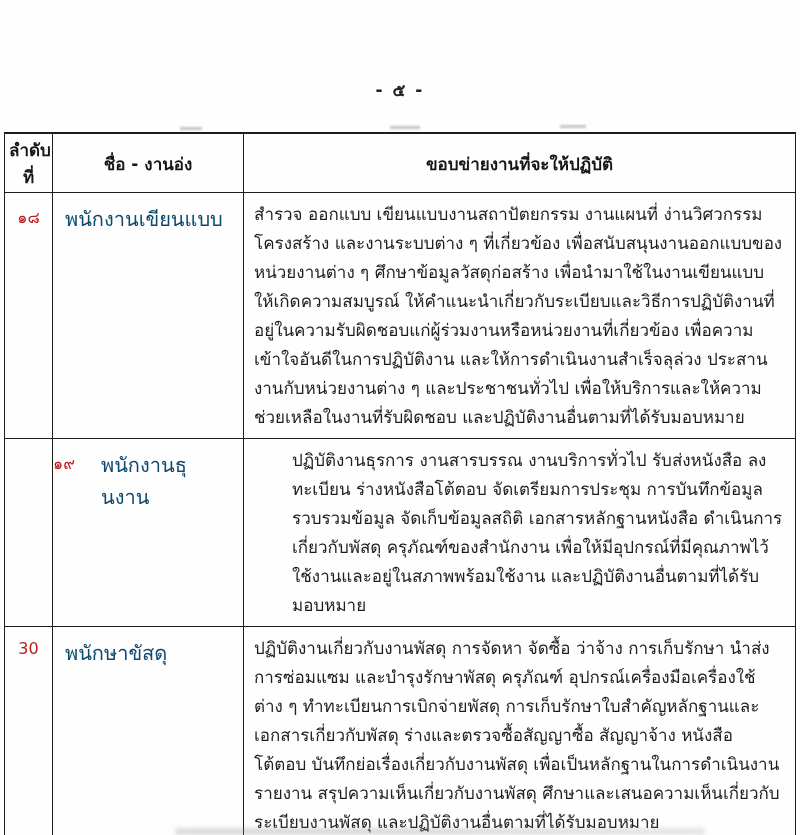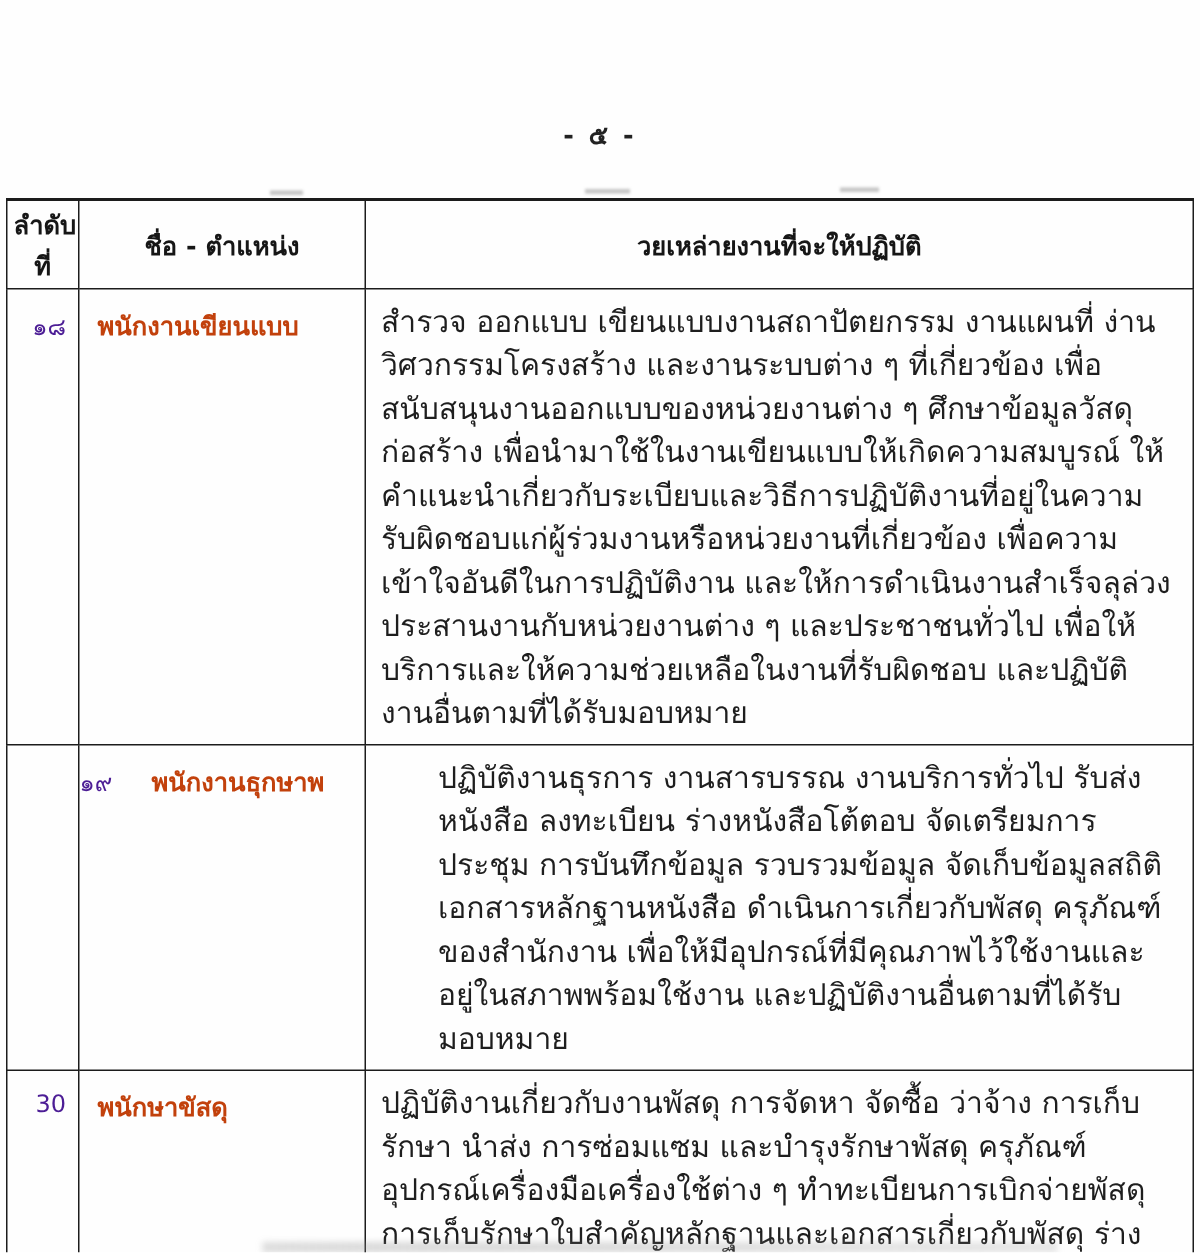--- a/index.html
+++ b/index.html
@@ -47,35 +47,35 @@
     height: 40px;
     font-size: 17px;
     font-weight: bold;
     text-align: center;
     vertical-align: middle;
     color: #161616;
     padding: 2px 4px;
   }
   td {
     vertical-align: top;
-    font-size: 20px;
+    font-size: 17px;
     padding: 7px 8px 6px 8px;
   }
   td.no {
-    text-align: right;
+    text-align: center;
     font-size: 16px;
     padding-top: 12px;
-    color: #4c1d95;
+    color: #b91c1c;
   }
   td.pos {
-    font-weight: bold;
+    font-weight: normal;
     padding-top: 10px;
     padding-left: 12px;
-    font-size: 17px;
-    color: #c2410c;
+    font-size: 20px;
+    color: #0c4a6e;
   }
   td.scope {
     line-height: 29px;
     padding-left: 10px;
     padding-right: 12px;
     text-align: left;
     color: #1e1e1e;
   }
   tr.r18 td { height: 214px; }
   tr.r19 td { height: 139px; padding-left: 48px; }
@@ -106,33 +106,33 @@
 
   <table class="job-table">
     <colgroup>
       <col class="c-no">
       <col class="c-pos">
       <col class="c-scope">
     </colgroup>
     <thead>
       <tr>
         <th>ลำดับที่</th>
-        <th>ชื่อ - ตำแหน่ง</th>
-        <th>วยเหล่ายงานที่จะให้ปฏิบัติ</th>
+        <th>ชื่อ - งานอ่ง</th>
+        <th>ขอบข่ายงานที่จะให้ปฏิบัติ</th>
       </tr>
     </thead>
     <tbody>
       <tr class="r18">
         <td class="no">๑๘</td>
         <td class="pos">พนักงานเขียนแบบ</td>
         <td class="scope">สำรวจ ออกแบบ เขียนแบบงานสถาปัตยกรรม งานแผนที่ ง่านวิศวกรรมโครงสร้าง และงานระบบต่าง ๆ ที่เกี่ยวข้อง เพื่อสนับสนุนงานออกแบบของหน่วยงานต่าง ๆ ศึกษาข้อมูลวัสดุก่อสร้าง เพื่อนำมาใช้ในงานเขียนแบบให้เกิดความสมบูรณ์ ให้คำแนะนำเกี่ยวกับระเบียบและวิธีการปฏิบัติงานที่อยู่ในความรับผิดชอบแก่ผู้ร่วมงานหรือหน่วยงานที่เกี่ยวข้อง เพื่อความเข้าใจอันดีในการปฏิบัติงาน และให้การดำเนินงานสำเร็จลุล่วง ประสานงานกับหน่วยงานต่าง ๆ และประชาชนทั่วไป เพื่อให้บริการและให้ความช่วยเหลือในงานที่รับผิดชอบ และปฏิบัติงานอื่นตามที่ได้รับมอบหมาย</td>
       </tr>
       <tr class="r19">
         <td class="no">๑๙</td>
-        <td class="pos">พนักงานธุกษาพ</td>
+        <td class="pos">พนักงานธุนงาน</td>
         <td class="scope">ปฏิบัติงานธุรการ งานสารบรรณ งานบริการทั่วไป รับส่งหนังสือ ลงทะเบียน ร่างหนังสือโต้ตอบ จัดเตรียมการประชุม การบันทึกข้อมูล รวบรวมข้อมูล จัดเก็บข้อมูลสถิติ เอกสารหลักฐานหนังสือ ดำเนินการเกี่ยวกับพัสดุ ครุภัณฑ์ของสำนักงาน เพื่อให้มีอุปกรณ์ที่มีคุณภาพไว้ใช้งานและอยู่ในสภาพพร้อมใช้งาน และปฏิบัติงานอื่นตามที่ได้รับมอบหมาย</td>
       </tr>
       <tr class="r20">
         <td class="no">30</td>
         <td class="pos">พนักษาขัสดุ</td>
         <td class="scope">ปฏิบัติงานเกี่ยวกับงานพัสดุ การจัดหา จัดซื้อ ว่าจ้าง การเก็บรักษา นำส่ง การซ่อมแซม และบำรุงรักษาพัสดุ ครุภัณฑ์ อุปกรณ์เครื่องมือเครื่องใช้ต่าง ๆ ทำทะเบียนการเบิกจ่ายพัสดุ การเก็บรักษาใบสำคัญหลักฐานและเอกสารเกี่ยวกับพัสดุ ร่างและตรวจซื้อสัญญาซื้อ สัญญาจ้าง หนังสือโต้ตอบ บันทึกย่อเรื่องเกี่ยวกับงานพัสดุ เพื่อเป็นหลักฐานในการดำเนินงาน รายงาน สรุปความเห็นเกี่ยวกับงานพัสดุ ศึกษาและเสนอความเห็นเกี่ยวกับระเบียบงานพัสดุ และปฏิบัติงานอื่นตามที่ได้รับมอบหมาย</td>
       </tr>
       <tr class="r21">
         <td class="no">๒๑</td>
         <td class="pos">พนักงานตัดเย็บและตกแต่ง</td>

